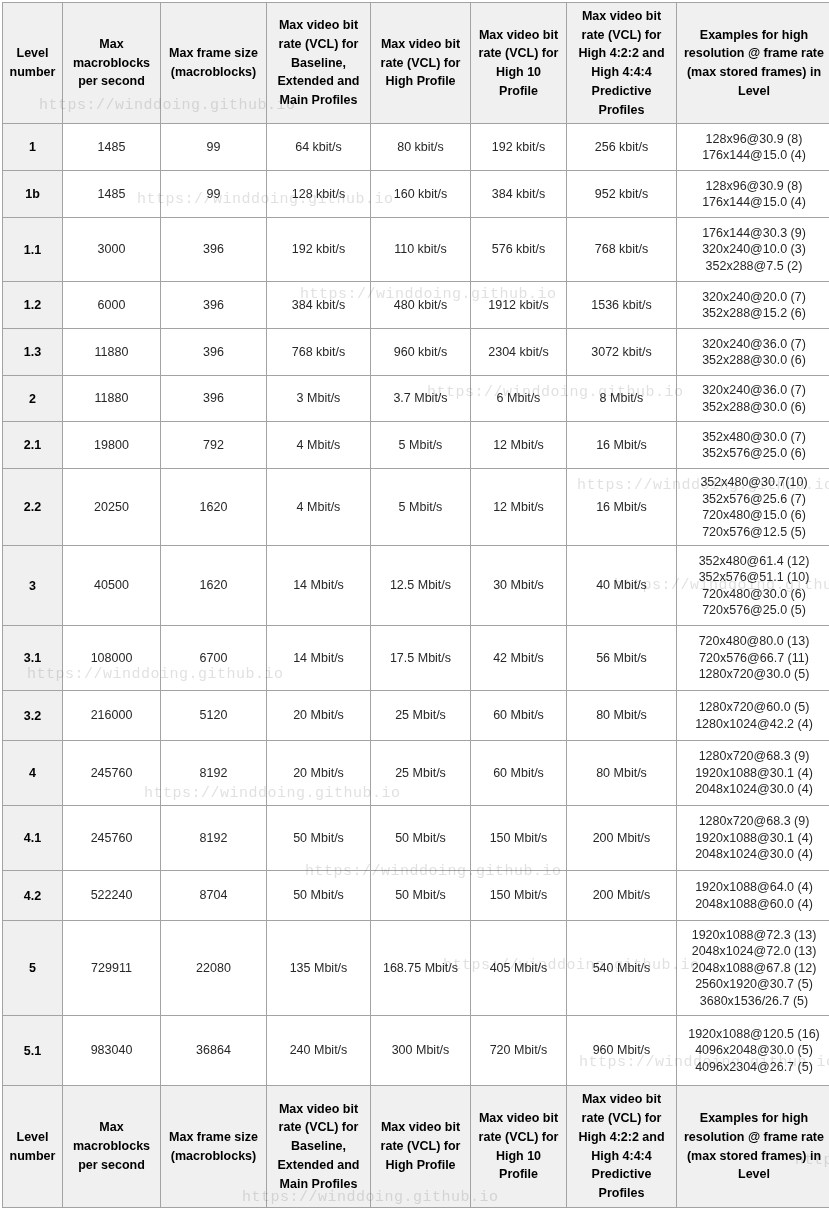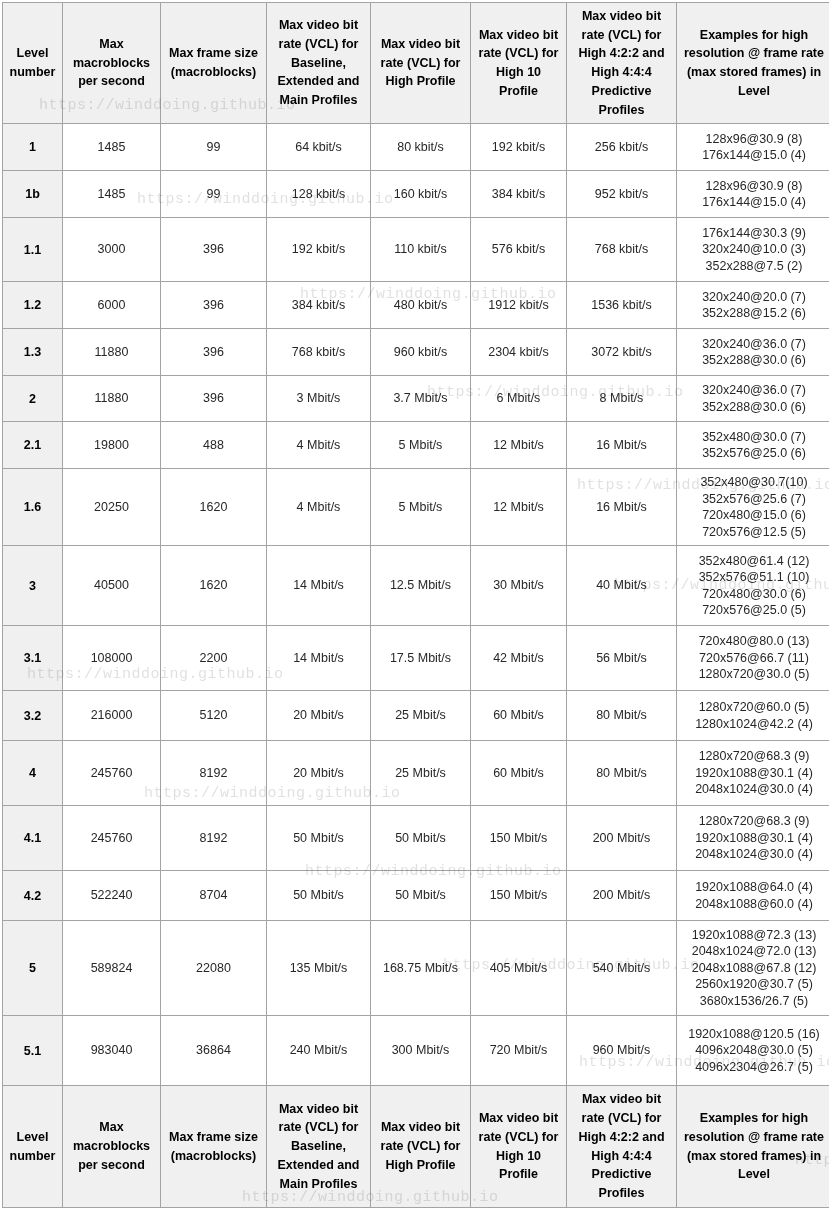--- a/index.html
+++ b/index.html
@@ -155,30 +155,30 @@
       <td>3 Mbit/s</td>
       <td>3.7 Mbit/s</td>
       <td>6 Mbit/s</td>
       <td>8 Mbit/s</td>
       <td class="examples">320x240@36.0 (7)
 352x288@30.0 (6)</td>
     </tr>
         <tr style="height: 47px;">
       <th class="level-cell">2.1</th>
       <td>19800</td>
-      <td>488</td>
+      <td>792</td>
       <td>4 Mbit/s</td>
       <td>5 Mbit/s</td>
       <td>12 Mbit/s</td>
       <td>16 Mbit/s</td>
       <td class="examples">352x480@30.0 (7)
 352x576@25.0 (6)</td>
     </tr>
         <tr style="height: 77px;">
-      <th class="level-cell">1.6</th>
+      <th class="level-cell">2.2</th>
       <td>20250</td>
       <td>1620</td>
       <td>4 Mbit/s</td>
       <td>5 Mbit/s</td>
       <td>12 Mbit/s</td>
       <td>16 Mbit/s</td>
       <td class="examples">352x480@30.7(10)
 352x576@25.6 (7)
 720x480@15.0 (6)
 720x576@12.5 (5)</td>
@@ -192,21 +192,21 @@
       <td>30 Mbit/s</td>
       <td>40 Mbit/s</td>
       <td class="examples">352x480@61.4 (12)
 352x576@51.1 (10)
 720x480@30.0 (6)
 720x576@25.0 (5)</td>
     </tr>
         <tr style="height: 65px;">
       <th class="level-cell">3.1</th>
       <td>108000</td>
-      <td>2200</td>
+      <td>6700</td>
       <td>14 Mbit/s</td>
       <td>17.5 Mbit/s</td>
       <td>42 Mbit/s</td>
       <td>56 Mbit/s</td>
       <td class="examples">720x480@80.0 (13)
 720x576@66.7 (11)
 1280x720@30.0 (5)</td>
     </tr>
         <tr style="height: 50px;">
       <th class="level-cell">3.2</th>
@@ -249,21 +249,21 @@
       <td>8704</td>
       <td>50 Mbit/s</td>
       <td>50 Mbit/s</td>
       <td>150 Mbit/s</td>
       <td>200 Mbit/s</td>
       <td class="examples">1920x1088@64.0 (4)
 2048x1088@60.0 (4)</td>
     </tr>
         <tr style="height: 95px;">
       <th class="level-cell">5</th>
-      <td>589824</td>
+      <td>729911</td>
       <td>22080</td>
       <td>135 Mbit/s</td>
       <td>168.75 Mbit/s</td>
       <td>405 Mbit/s</td>
       <td>540 Mbit/s</td>
       <td class="examples">1920x1088@72.3 (13)
 2048x1024@72.0 (13)
 2048x1088@67.8 (12)
 2560x1920@30.7 (5)
 3680x1536/26.7 (5)</td>

